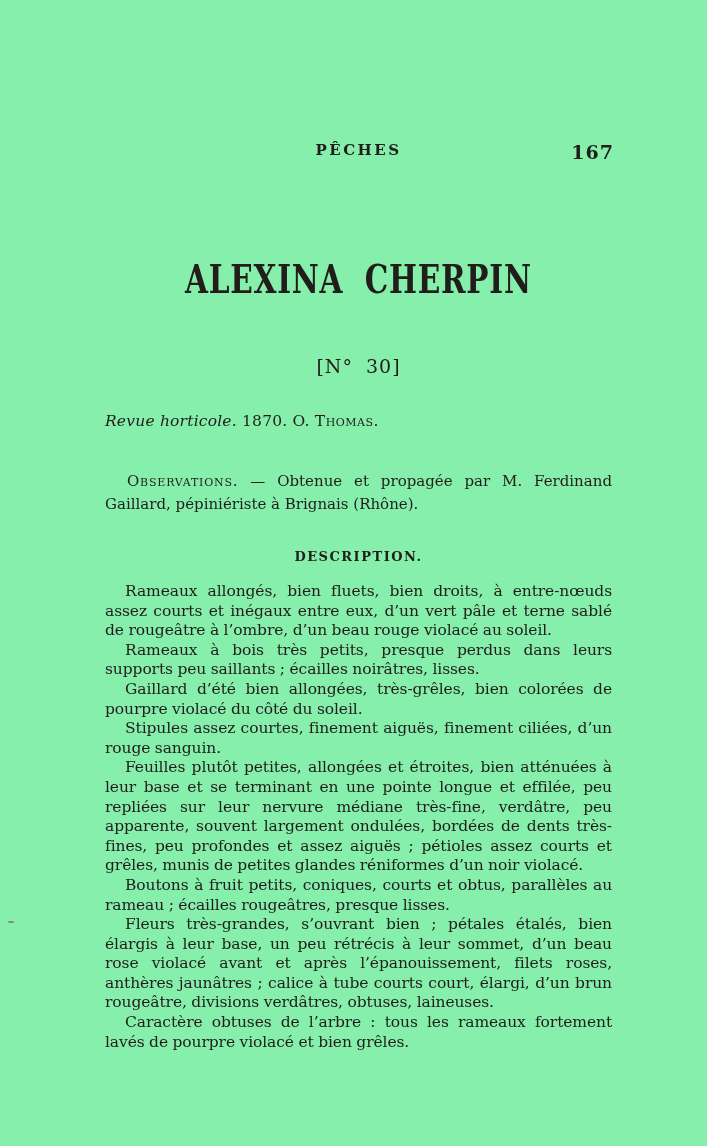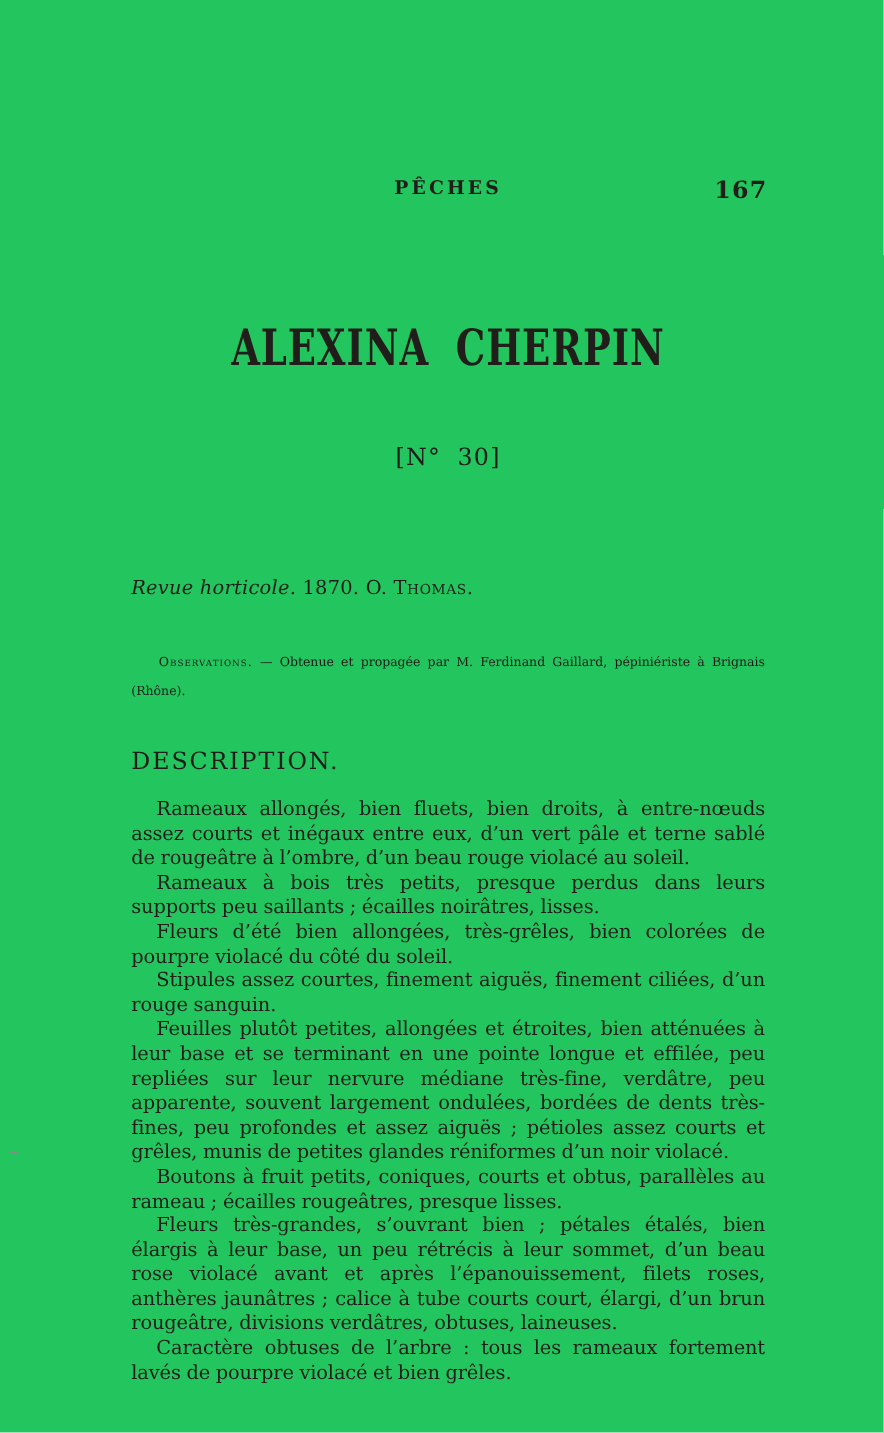--- a/index.html
+++ b/index.html
@@ -4,21 +4,21 @@
 <style>
   html, body {
     margin: 0;
     padding: 0;
     background: #ffffff;
   }
   .page {
     position: relative;
     width: 707px;
     height: 1146px;
-    background: #22c55e;
+    background: #86efac;
     color: #201d1a;
     font-family: "DejaVu Serif", "Liberation Serif", serif;
     overflow: hidden;
   }
   .content {
     position: absolute;
     left: 105px;
     top: 0;
     width: 507px;
   }
@@ -55,39 +55,39 @@
     white-space: nowrap;
   }
   .number-line {
     margin-top: 58px;
     text-align: center;
     font-size: 19px;
     letter-spacing: 1px;
     word-spacing: 6px;
   }
   .reference-line {
-    margin-top: 84px;
+    margin-top: 35px;
     font-size: 15.5px;
     letter-spacing: 0.2px;
   }
   .journal-name { font-style: italic; }
   .author-smallcaps { font-variant: small-caps; letter-spacing: 0.5px; }
   .observations {
     margin: 40px 0 0 0;
-    font-size: 10px;
+    font-size: 15px;
     line-height: 23px;
     text-align: justify;
     text-indent: 22px;
   }
   .observations-label { font-variant: small-caps; letter-spacing: 0.8px; }
   .section-heading {
     margin-top: 33px;
-    text-align: left;
-    font-size: 19px;
-    font-weight: 400;
+    text-align: center;
+    font-size: 13px;
+    font-weight: 700;
     letter-spacing: 1.5px;
   }
   .description {
     margin-top: 18px;
   }
   .description p {
     margin: 0;
     font-size: 15.5px;
     line-height: 19.6px;
     text-align: justify;
@@ -140,21 +140,21 @@
     <div class="description">
       <p>
         <span class="term">Rameaux</span>
         <span>allongés, bien fluets, bien droits, à entre-nœuds assez courts et inégaux entre eux, d’un vert pâle et terne sablé de rougeâtre à l’ombre, d’un beau rouge violacé au soleil.</span>
       </p>
       <p>
         <span class="term">Rameaux à bois</span>
         <span>très petits, presque perdus dans leurs supports peu saillants ; écailles noirâtres, lisses.</span>
       </p>
       <p>
-        <span class="term">Fleurs d’été</span>
+        <span class="term">Gaillard d’été</span>
         <span>bien allongées, très-grêles, bien colorées de pourpre violacé du côté du soleil.</span>
       </p>
       <p>
         <span class="term">Stipules</span>
         <span>assez courtes, finement aiguës, finement ciliées, d’un rouge sanguin.</span>
       </p>
       <p>
         <span class="term">Feuilles</span>
         <span>plutôt petites, allongées et étroites, bien atténuées à leur base et se terminant en une pointe longue et effilée, peu repliées sur leur nervure médiane très-fine, verdâtre, peu apparente, souvent largement ondulées, bordées de dents très-fines, peu profondes et assez aiguës ; pétioles assez courts et grêles, munis de petites glandes réniformes d’un noir violacé.</span>
       </p>

